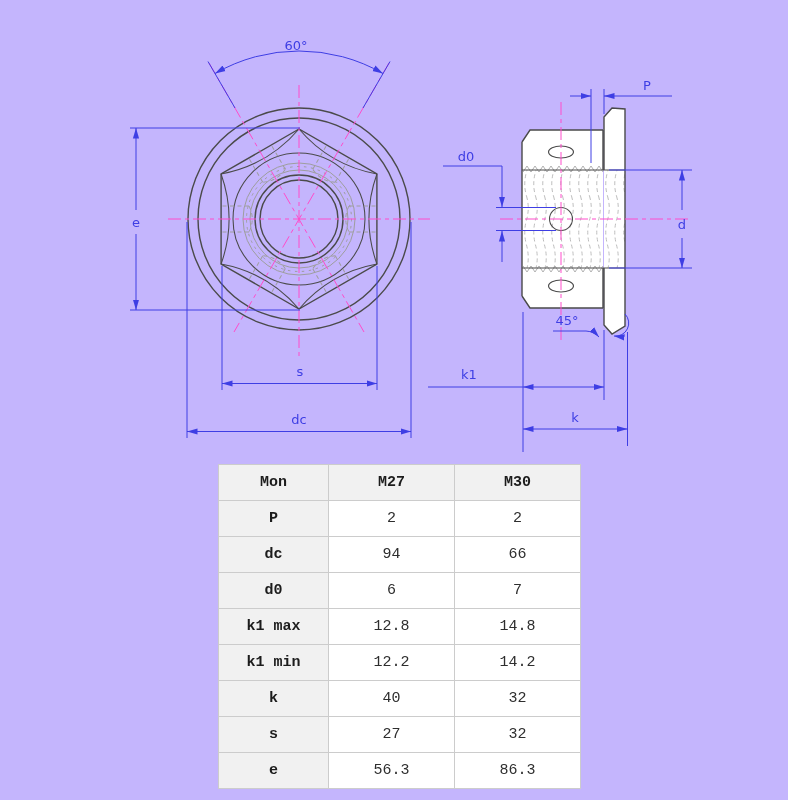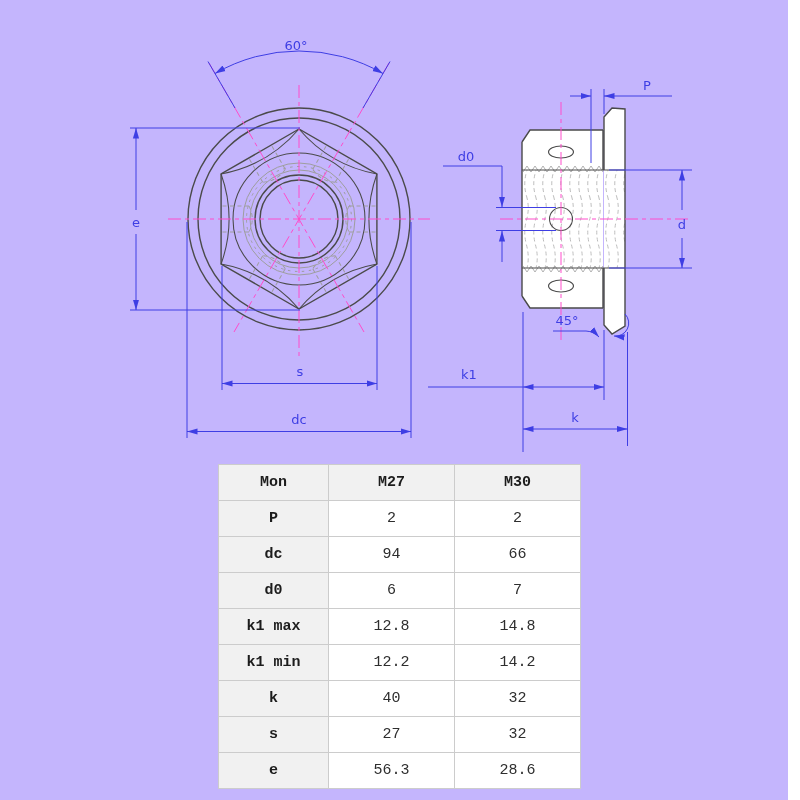--- a/index.html
+++ b/index.html
@@ -218,18 +218,18 @@
           <td>32</td>
         </tr>
         <tr>
           <td class="hd">s</td>
           <td>27</td>
           <td>32</td>
         </tr>
         <tr>
           <td class="hd">e</td>
           <td>56.3</td>
-          <td>28.6</td>
+          <td>86.3</td>
         </tr>
       </tbody>
     </table>
   </div>
 </div>
 
 </body></html>

